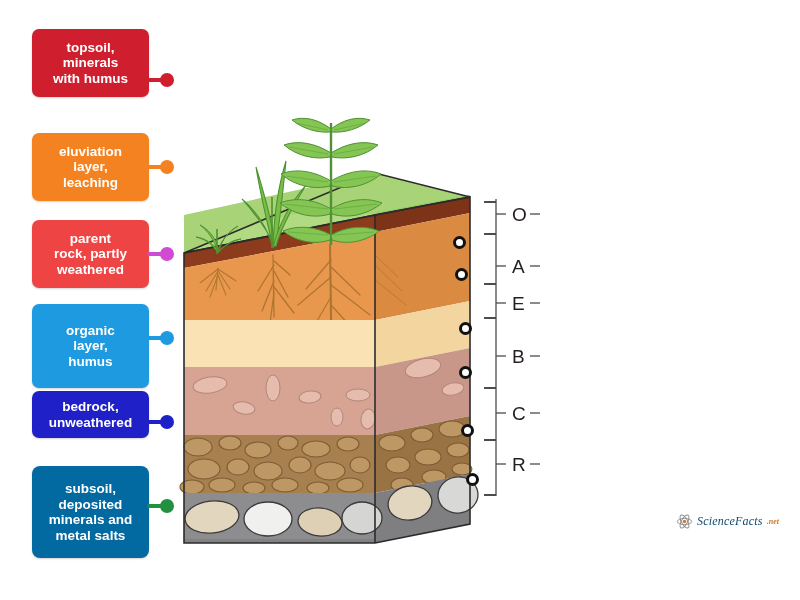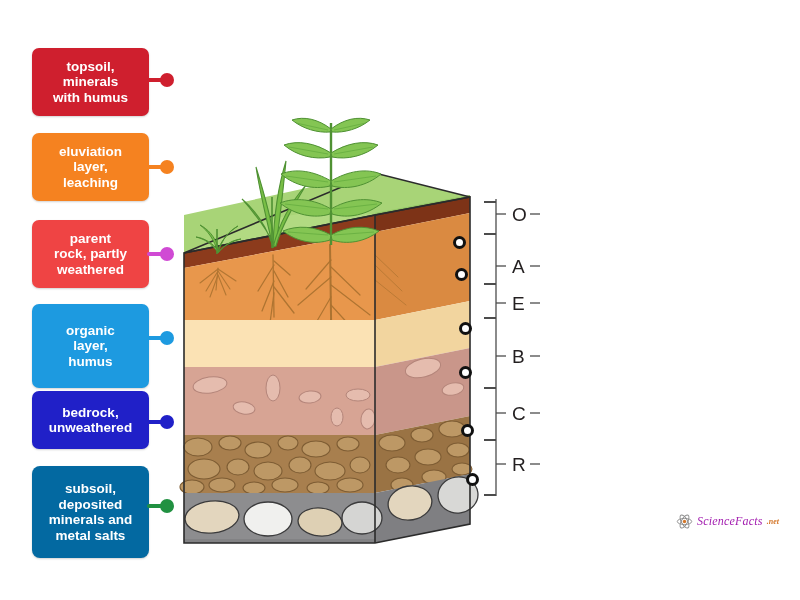--- a/index.html
+++ b/index.html
@@ -65,59 +65,59 @@
 
   
   #logo{
     position:absolute;left:676px;top:513px;
     display:flex;align-items:center;gap:4px;
   }
   #logo .logo-text{
     font-family:"Liberation Serif", serif;
     font-size:12px;
     font-style:italic;
-    color:#a21caf;
+    color:#0c4a6e;
     letter-spacing:0.2px;
   }
   #logo .logo-tld{
     font-family:"Liberation Serif", serif;
     font-size:8px;
     font-style:italic;
     color:#d4772a;
     font-weight:bold;
   }
 </style>
 </head>
 <body>
 
 <div id="stage">
 
 
   <div id="label-layer">
-      <div class="label-box" style="top: 48px; height: 68px; background: rgb(207, 31, 46);">
+      <div class="label-box" style="top: 29px; height: 68px; background: rgb(207, 31, 46);">
         <span>topsoil,<br>minerals<br>with humus</span>
       </div>
       <div class="connector" style="left: 147px; top: 78px; width: 18px; background: rgb(207, 31, 46);"></div>
       <div class="conn-dot" style="left: 160px; top: 73px; background: rgb(207, 31, 46);"></div>
       <div class="label-box" style="top: 133px; height: 68px; background: rgb(245, 130, 32);">
         <span>eluviation<br>layer,<br>leaching</span>
       </div>
       <div class="connector" style="left: 147px; top: 165px; width: 18px; background: rgb(245, 130, 32);"></div>
       <div class="conn-dot" style="left: 160px; top: 160px; background: rgb(245, 130, 32);"></div>
       <div class="label-box" style="top: 220px; height: 68px; background: #ef4444;">
         <span>parent<br>rock, partly<br>weathered</span>
       </div>
       <div class="connector" style="left: 147px; top: 252px; width: 18px; background: rgb(208, 74, 212);"></div>
       <div class="conn-dot" style="left: 160px; top: 247px; background: rgb(208, 74, 212);"></div>
       <div class="label-box" style="top: 304px; height: 84px; background: rgb(29, 154, 224);">
         <span>organic<br>layer,<br>humus</span>
       </div>
       <div class="connector" style="left: 147px; top: 336px; width: 18px; background: rgb(29, 154, 224);"></div>
       <div class="conn-dot" style="left: 160px; top: 331px; background: rgb(29, 154, 224);"></div>
-      <div class="label-box" style="top: 391px; height: 58px; background: rgb(32, 32, 200);">
+      <div class="label-box" style="top: 391px; height: 47px; background: rgb(32, 32, 200);">
         <span>bedrock,<br>unweathered</span>
       </div>
       <div class="connector" style="left: 147px; top: 420px; width: 18px; background: rgb(32, 32, 200);"></div>
       <div class="conn-dot" style="left: 160px; top: 415px; background: rgb(32, 32, 200);"></div>
       <div class="label-box" style="top: 466px; height: 92px; background: #0369a1; border-radius: 8px;">
         <span>subsoil,<br>deposited<br>minerals and<br>metal salts</span>
       </div>
       <div class="connector" style="left: 147px; top: 504px; width: 18px; background: rgb(33, 145, 65);"></div>
       <div class="conn-dot" style="left: 160px; top: 499px; background: rgb(33, 145, 65);"></div>
     </div>

